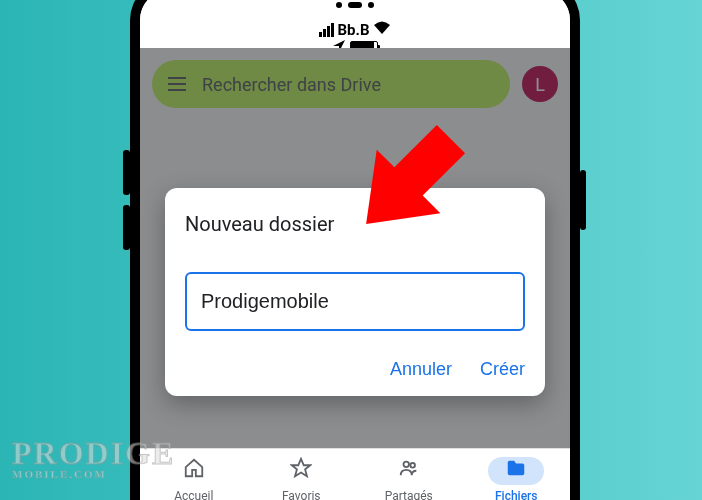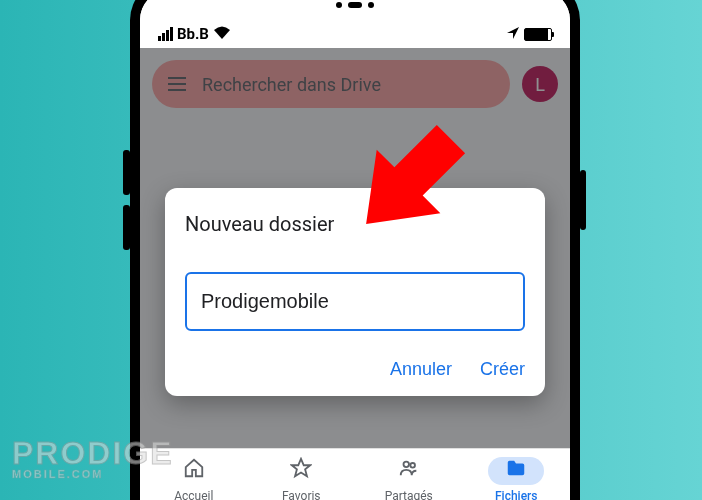--- a/index.html
+++ b/index.html
@@ -46,20 +46,21 @@
   .sensor-pill { width: 14px; height: 6px; background: #000; border-radius: 3px; }
   .status-bar {
     height: 28px;
     background: #fff;
     display: flex;
     justify-content: space-between;
     align-items: center;
     padding: 0 18px;
     font-size: 14px;
     font-weight: bold;
+    flex-direction: column;
   }
   .status-left, .status-right { display: flex; align-items: center; gap: 4px; }
   .signal-bars { display: flex; align-items: flex-end; gap: 1px; }
   .bar { width: 3px; background: #000; }
   .b1 { height: 5px; } .b2 { height: 8px; } .b3 { height: 11px; } .b4 { height: 14px; }
   .carrier { font-size: 15px; font-weight: bold; }
   .wifi { font-size: 16px; }
   .battery { width: 28px; height: 13px; border: 1.5px solid #000; border-radius: 2px; position: relative; }
   .battery::after { content:''; position:absolute; right:-3px; top:3px; width:2px; height:5px; background:#000; border-radius:0 1px 1px 0; }
   .battery-fill { width: 90%; height: 100%; background: #000; }
@@ -70,21 +71,21 @@
     height: calc(100% - 58px);
     position: relative;
   }
   .search-row {
     display: flex;
     align-items: center;
     gap: 12px;
   }
   .search-bar {
     flex: 1;
-    background: #fca5a5;
+    background: #bef264;
     border-radius: 24px;
     height: 48px;
     display: flex;
     align-items: center;
     padding: 0 16px;
     gap: 16px;
     color: #5f6368;
     font-size: 18px;
   }
   .hamburger { width:18px; height:14px; display:flex; flex-direction:column; justify-content:space-between; }
@@ -182,21 +183,21 @@
     top: 110px;
     z-index: 20;
     pointer-events: none;
   }
   .watermark {
     position: absolute;
     left: 12px;
     bottom: 20px;
     z-index: 30;
     opacity: 0.55;
-    font-family: Liberation Sans, sans-serif;
+    font-family: Liberation Serif, serif;
     color: #ddd;
   }
   .wm-main {
     font-size: 32px;
     font-weight: 900;
     letter-spacing: 2px;
     -webkit-text-stroke: 1px #999;
     line-height: 0.9;
   }
   .wm-sub { font-size: 11px; font-weight: bold; letter-spacing: 2px; -webkit-text-stroke: 0.5px #999; }

